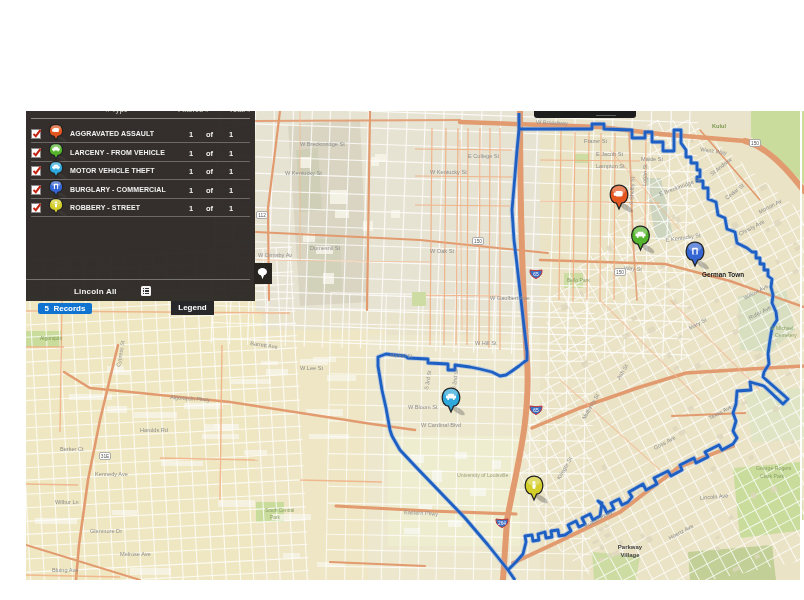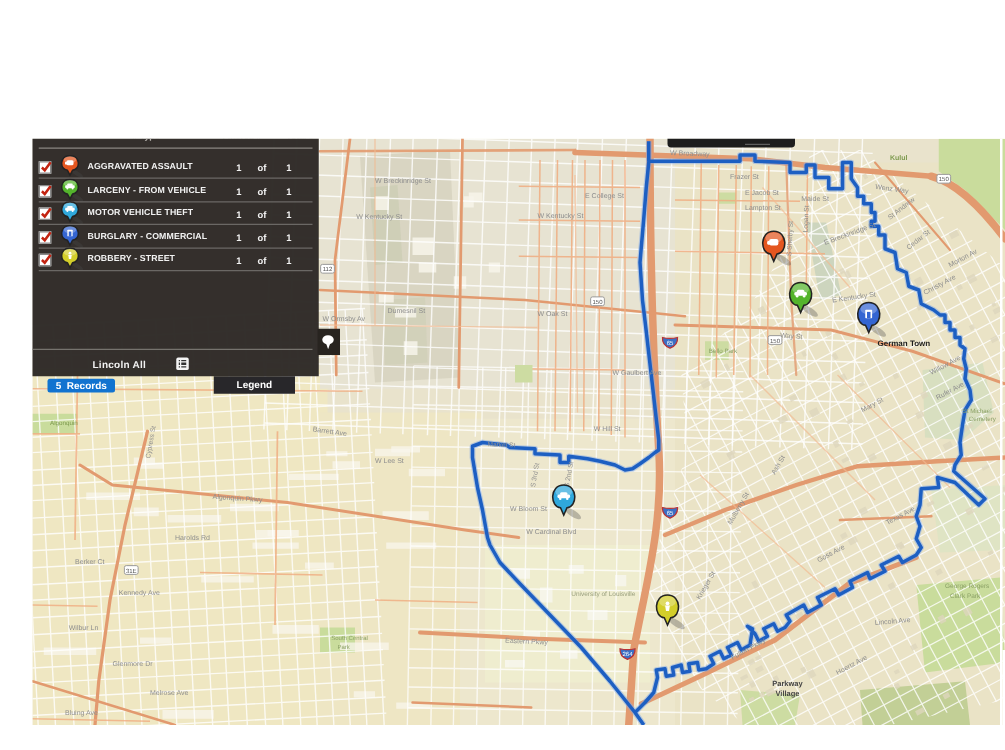--- a/index.html
+++ b/index.html
@@ -776,14 +776,14 @@
 
 <div class="abs" style="left:254px;top:262.5px;width:17.5px;height:21px;background:#282420;">
   <svg width="16.5" height="21">
         <ellipse cx="8.4" cy="8.8" rx="4.6" ry="3.7" fill="#fff"></ellipse>
         <path d="M6.6,11 L10.4,11 L8.5,16.3 Z" fill="#fff"></path>
       </svg>
 </div>
 
 <div class="abs" style="left:38px;top:302.5px;width:54px;height:11.5px;background:#1173D0;border-radius:2px;color:#fff;font-size:8px;font-weight:bold;text-align:center;line-height:11.5px;">5&nbsp; Records</div>
 
-<div class="abs" style="left:171px;top:300.5px;width:65px;height:14px;background:#28272A;color:#fff;font-size:8px;font-weight:bold;text-align:center;line-height:14px;">Legend</div>
+<div class="abs" style="left:171px;top:300.5px;width:43px;height:14px;background:#28272A;color:#fff;font-size:8px;font-weight:bold;text-align:center;line-height:14px;">Legend</div>
 </div>
 
 </body></html>

